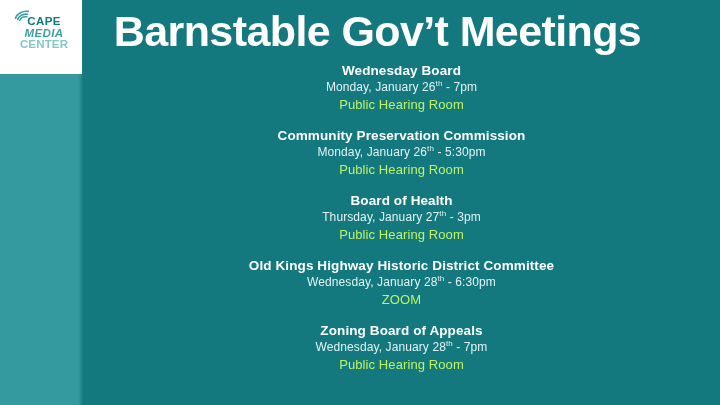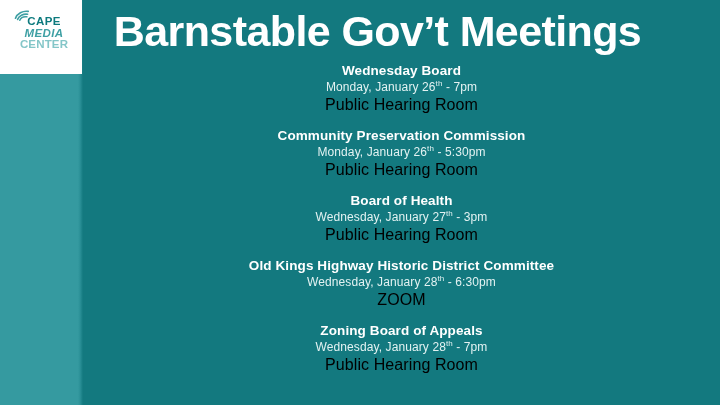--- a/index.html
+++ b/index.html
@@ -144,22 +144,22 @@
 
   .meeting-when {
     color: #e3f2f2;
     font-size: 12px;
     line-height: 17px;
     letter-spacing: 0.1px;
     white-space: nowrap;
   }
 
   .meeting-where {
-    color: #000000;
-    font-size: 16px;
+    color: #bef264;
+    font-size: 13px;
     line-height: 17px;
     letter-spacing: 0.1px;
     white-space: nowrap;
   }
 
   .ord {
     font-size: 8px;
     vertical-align: super;
     line-height: 0;
   }
@@ -198,21 +198,21 @@
     </div>
 
     <div class="meeting">
       <div class="meeting-name">Community Preservation Commission</div>
       <div class="meeting-when"><span>Monday, January 26</span><span class="ord">th</span><span> - 5:30pm</span></div>
       <div class="meeting-where">Public Hearing Room</div>
     </div>
 
     <div class="meeting">
       <div class="meeting-name">Board of Health</div>
-      <div class="meeting-when"><span>Wednesday, January 27</span><span class="ord">th</span><span> - 3pm</span></div>
+      <div class="meeting-when"><span>Thursday, January 27</span><span class="ord">th</span><span> - 3pm</span></div>
       <div class="meeting-where">Public Hearing Room</div>
     </div>
 
     <div class="meeting">
       <div class="meeting-name">Old Kings Highway Historic District Committee</div>
       <div class="meeting-when"><span>Wednesday, January 28</span><span class="ord">th</span><span> - 6:30pm</span></div>
       <div class="meeting-where">ZOOM</div>
     </div>
 
     <div class="meeting">

